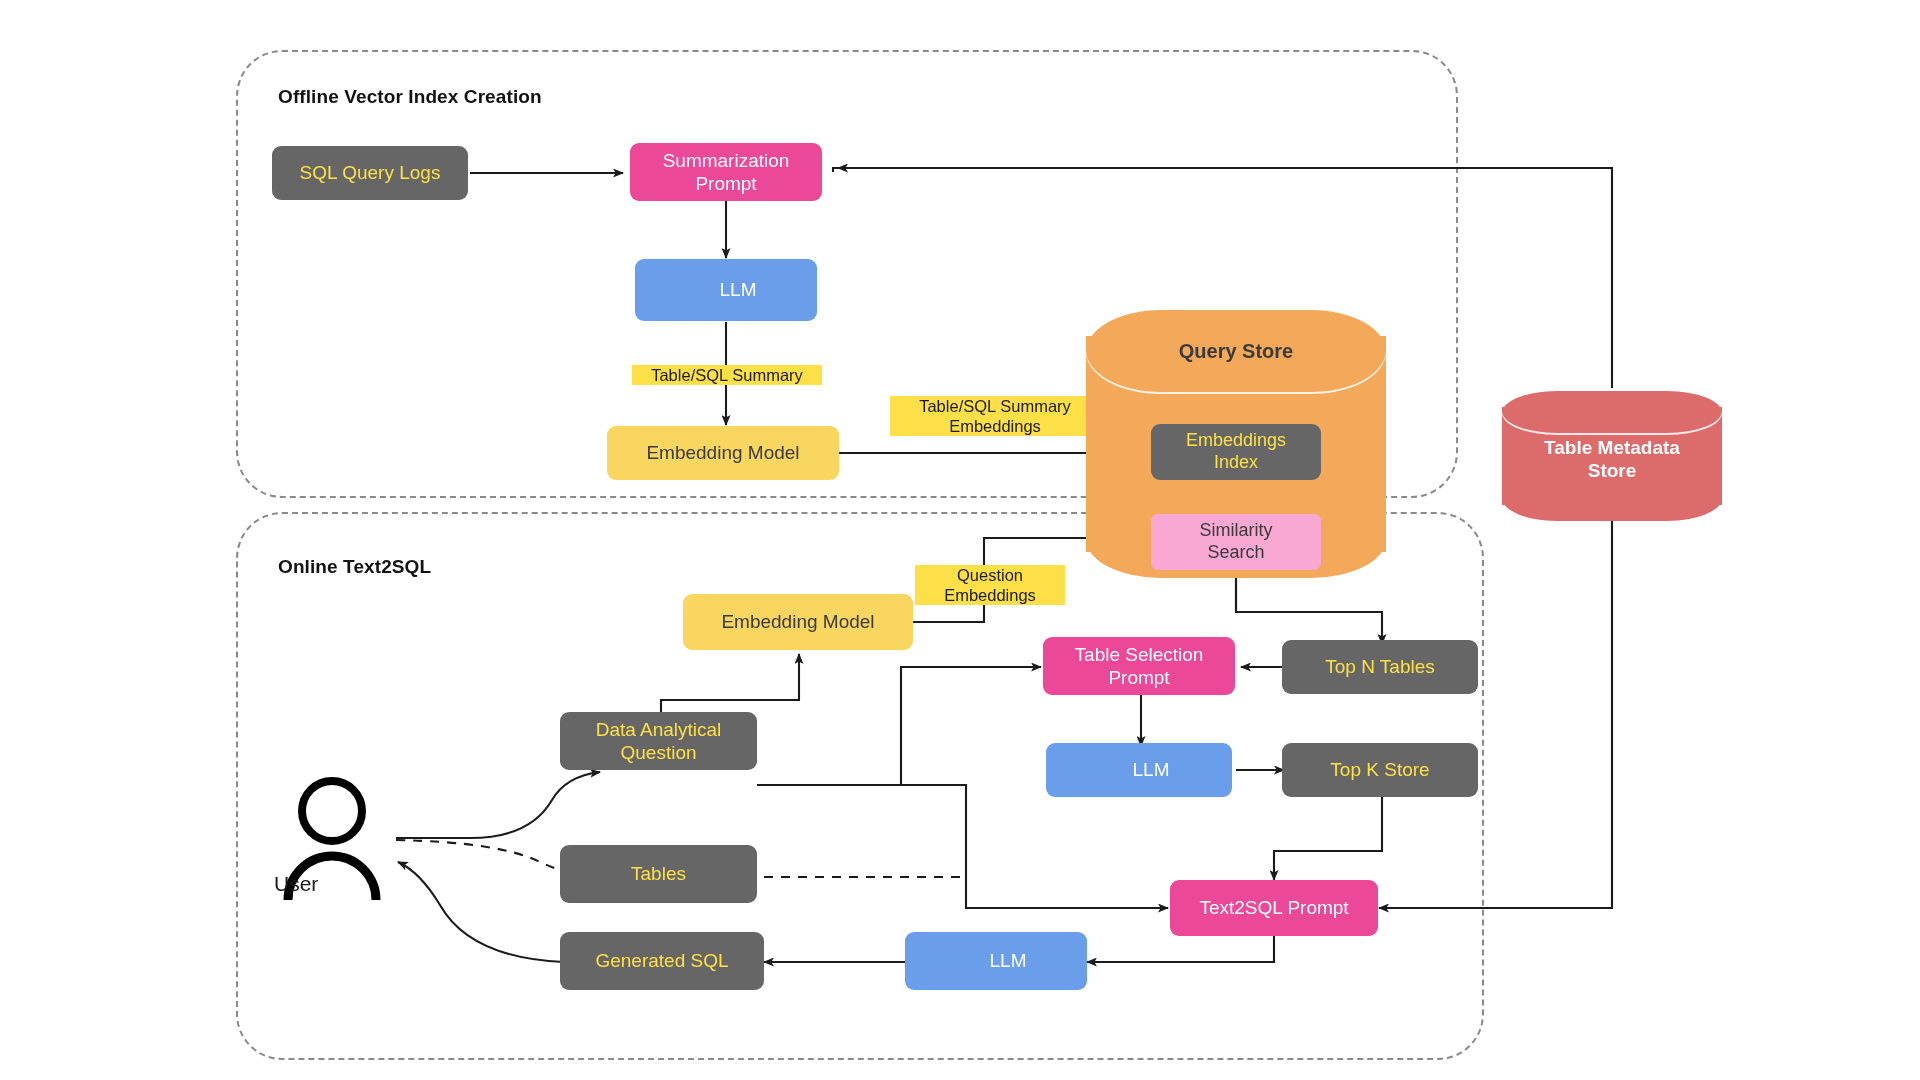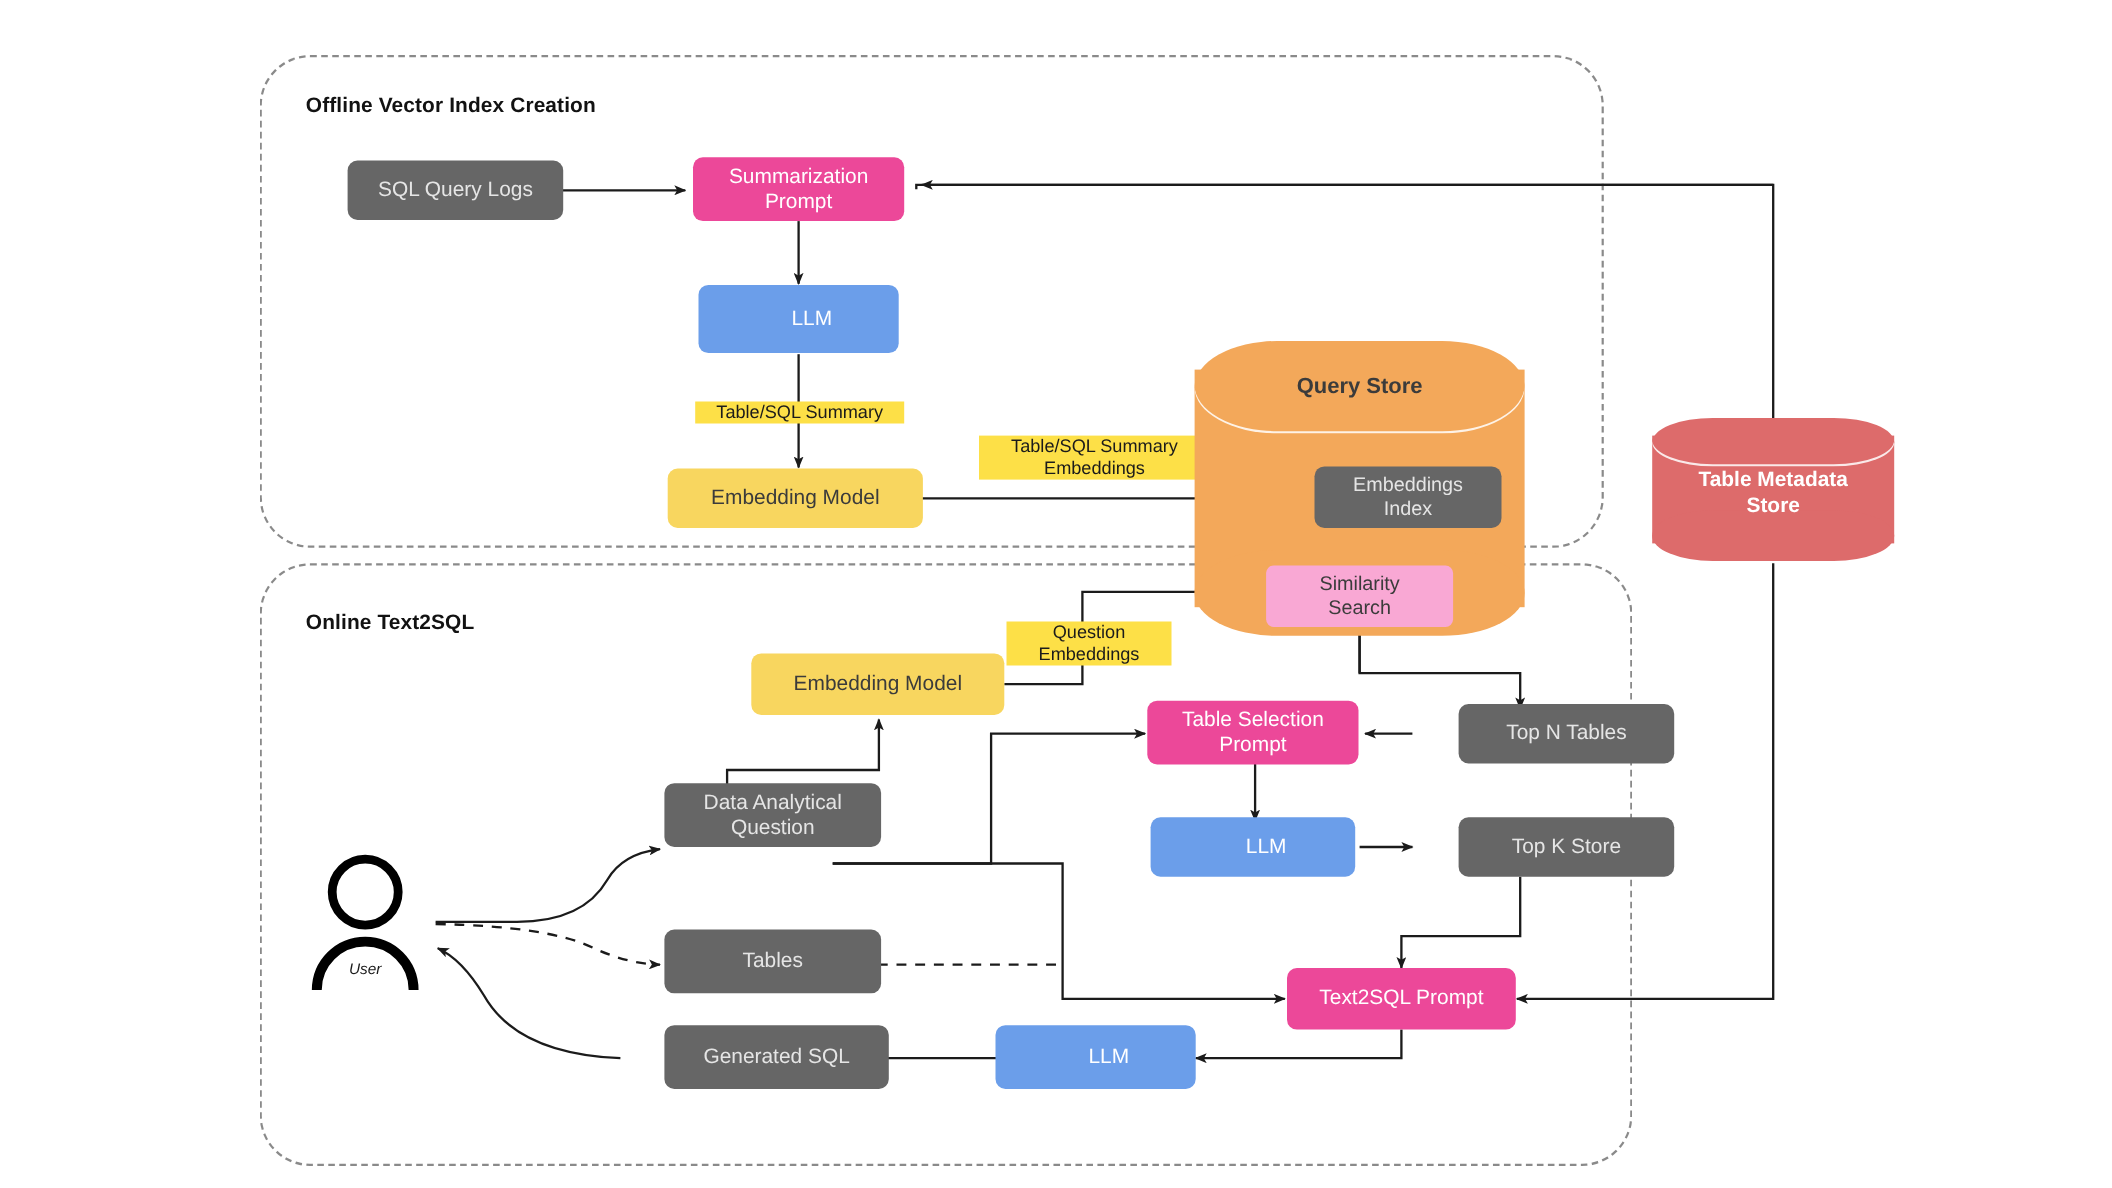--- a/index.html
+++ b/index.html
@@ -33,21 +33,21 @@
     display: flex;
     align-items: center;
     justify-content: center;
     text-align: center;
     border-radius: 9px;
     font-size: 19px;
     line-height: 1.22;
     padding: 2px 8px;
     white-space: pre-line;
   }
-  .n-gray   { background: #666666; color: #e5e5e5; margin-left: 44px; }
+  .n-gray   { background: #666666; color: #fde047; }
   .n-green  { background: #ec4899; color: #ffffff; }
   .n-blue   { background: #6b9eea; color: #ffffff; padding-left: 32px; }
   .n-yellow { background: #f8d65f; color: #3b3b3b; }
   .n-white  { background: #f9a8d4; color: #3b3b3b; border-radius: 7px; }
 
   .cylinder { position: absolute; }
   .cyl-body { position: absolute; left: 0; width: 100%; }
   .cyl-label {
     position: absolute; left: 0; width: 100%;
     text-align: center; font-weight: bold; font-size: 20px;
@@ -60,22 +60,22 @@
     color: #1b1b1b;
     text-align: center;
     line-height: 1.22;
     white-space: pre-line;
     background: #fde047;
     padding: 0 3px;
   }
 
   .user-fig { position: absolute; }
   .user-label {
-    position: absolute; width: 100%; text-align: center;
-    font-size: 14px; color: #1b1b1b; font-style: italic;
+    position: absolute; width: 100%; 
+    font-size: 21px; color: #1b1b1b;
   }
 </style>
 </head>
 <body>
 
 <div id="stage">
 
   <div class="group-box" style="left:236px; top:50px; width:1222px; height:448px;"></div>
   <div class="group-title" style="left:278px; top:86px;">Offline Vector Index Creation</div>
 
@@ -159,21 +159,21 @@
                 box-shadow: inset 0 -2px 0 0 rgba(255,255,255,.85);"></div>
     <div class="cyl-label" style="top:29px; color:#3b3b3b;">Query Store</div>
   </div>
 
   <div class="node n-gray" style="left:1151px; top:424px; width:170px; height:56px; font-size:18px;">Embeddings
 Index</div>
 
   <div class="node n-white" style="left:1151px; top:514px; width:170px; height:56px; font-size:18px;">Similarity
 Search</div>
 
-  <div class="cylinder" style="left:1502px; top:380px; width:220px; height:130px;">
+  <div class="cylinder" style="left:1502px; top:391px; width:220px; height:130px;">
     <div class="cyl-body" style="top:16px; height:98px; background:#dd6b6b;"></div>
     <div class="cyl-body" style="top:84px; height:46px; background:#dd6b6b; border-radius:50%/100%;"></div>
     <div class="cyl-body" style="top:0px; height:44px; background:#dd6b6b; border-radius:50%/100%;
                 box-shadow: inset 0 -2px 0 0 rgba(255,255,255,.85);"></div>
     <div class="cyl-label" style="top:46px; color:#ffffff; font-size:19px;">Table Metadata
 Store</div>
   </div>
 
   <div class="node n-yellow" style="left:683px; top:594px; width:230px; height:56px;">Embedding Model</div>
 

